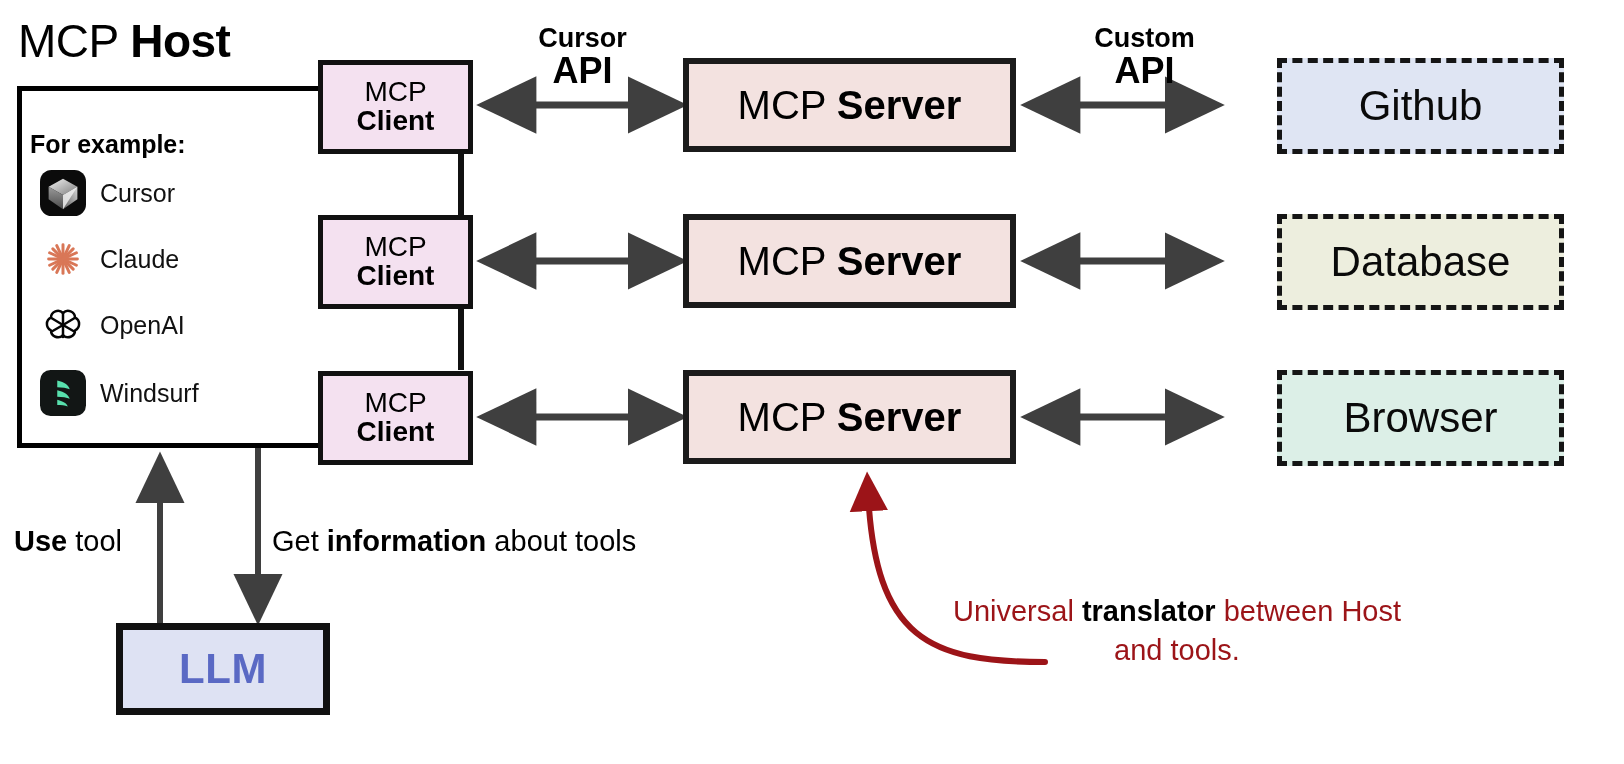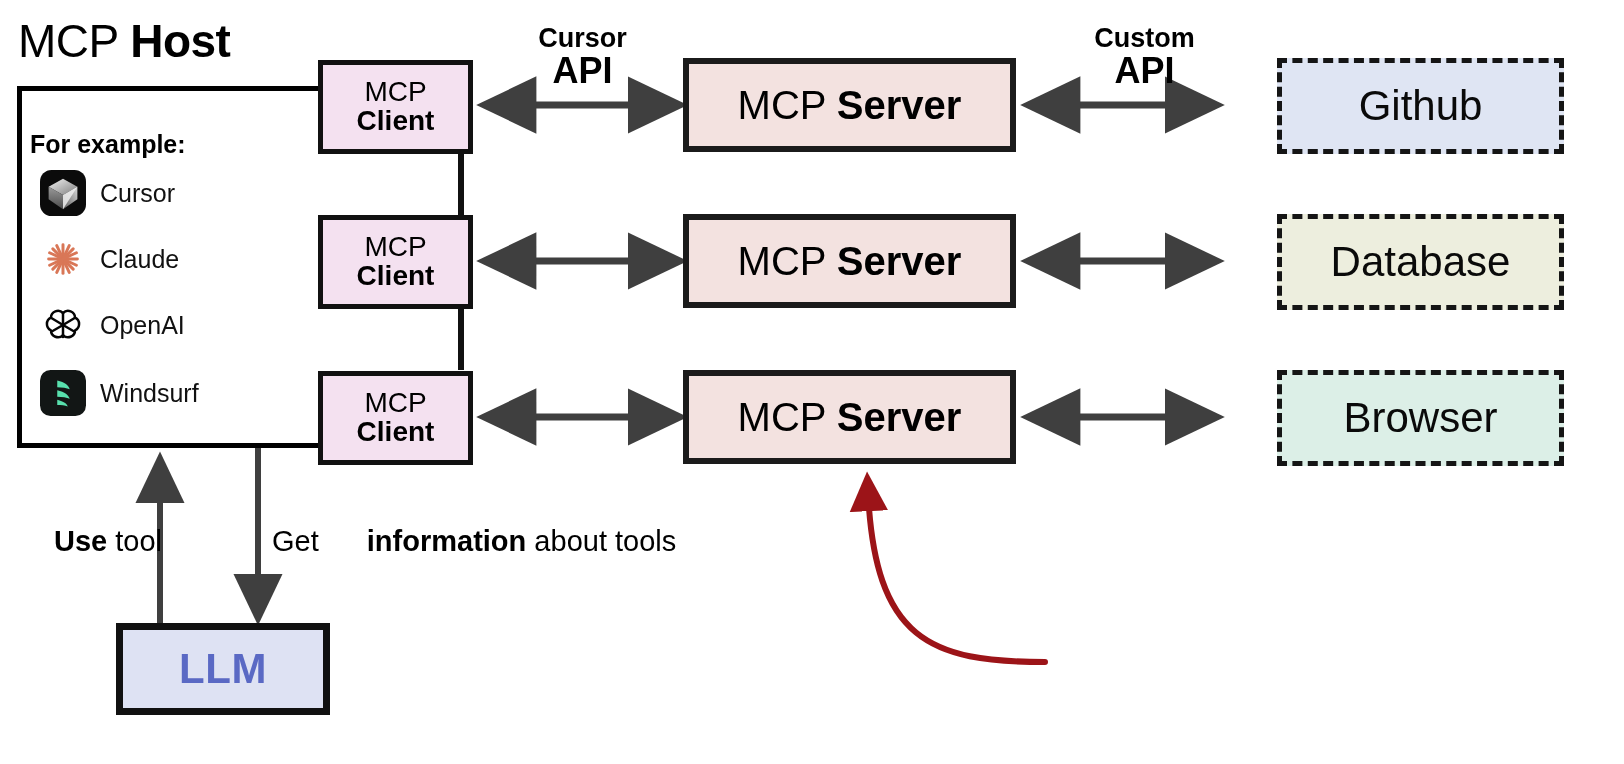--- a/index.html
+++ b/index.html
@@ -113,21 +113,21 @@
   .api-label .bot { font-size: 36px; font-weight: 700; display:block; }
 
   #use-tool-label {
     left: 14px; top: 525px;
     font-size: 29px; white-space: nowrap;
   }
   #get-info-label {
     left: 272px; top: 525px;
     font-size: 29px; white-space: nowrap;
   }
-  #use-tool-label .b, #get-info-label .b { font-weight: 700; margin-left: 40px; }
+  #use-tool-label .b, #get-info-label .b { font-weight: 700; }
 
   #annotation {
     left: 952px; top: 592px;
     width: 450px;
     font-size: 29px;
     color: #9c1418;
     text-align: center;
     line-height: 1.34;
   }
   #annotation .b { font-weight: 700; color: #000; }
@@ -309,14 +309,15 @@
   </div>
 
   <div class="abs box" id="llm-box">
     <span>LLM</span>
   </div>
 
   <div class="abs" id="use-tool-label"><span class="b">Use</span><span> tool</span></div>
 
   <div class="abs" id="get-info-label"><span>Get </span><span class="b">information</span><span> about tools</span></div>
 
+  <div class="abs" id="annotation"><span>Universal </span><span class="b">translator</span><span> between Host and tools.</span></div>
 
 </div>
 
 </body></html>

